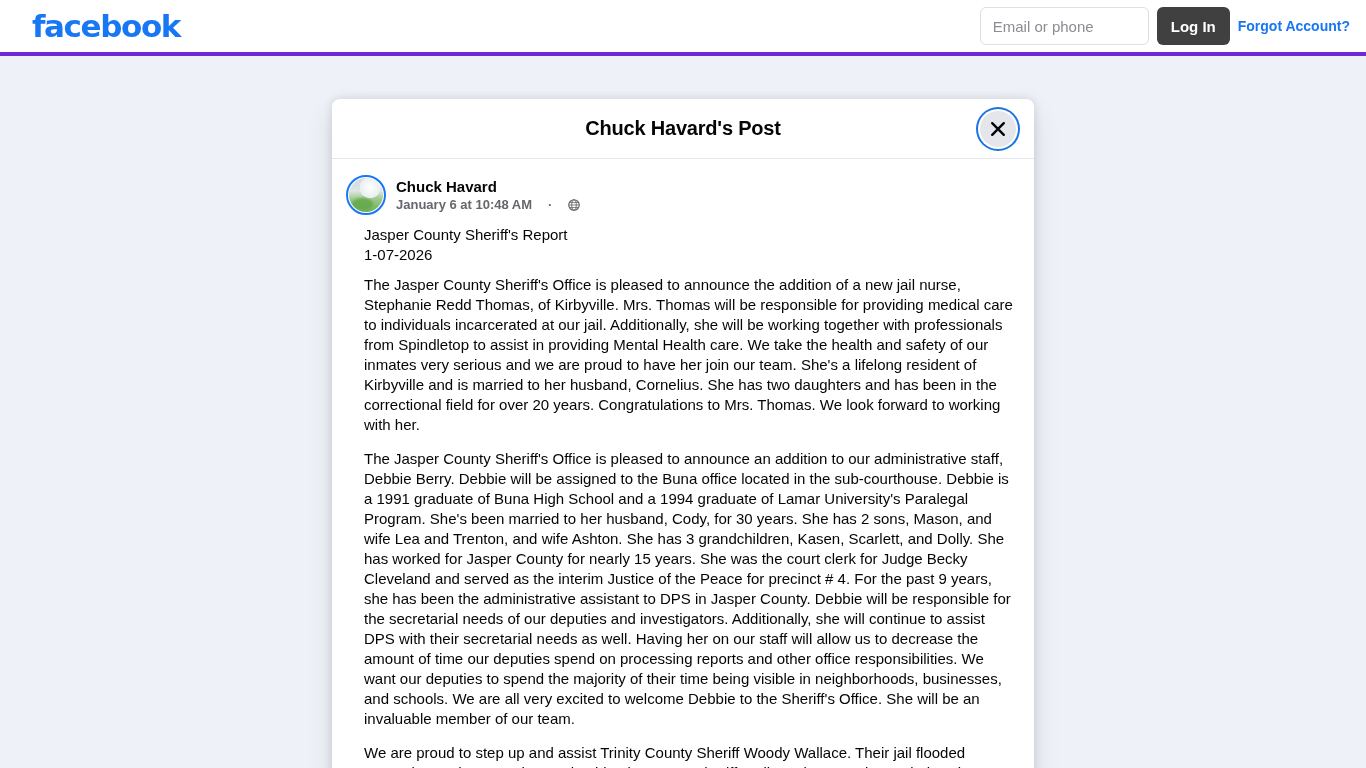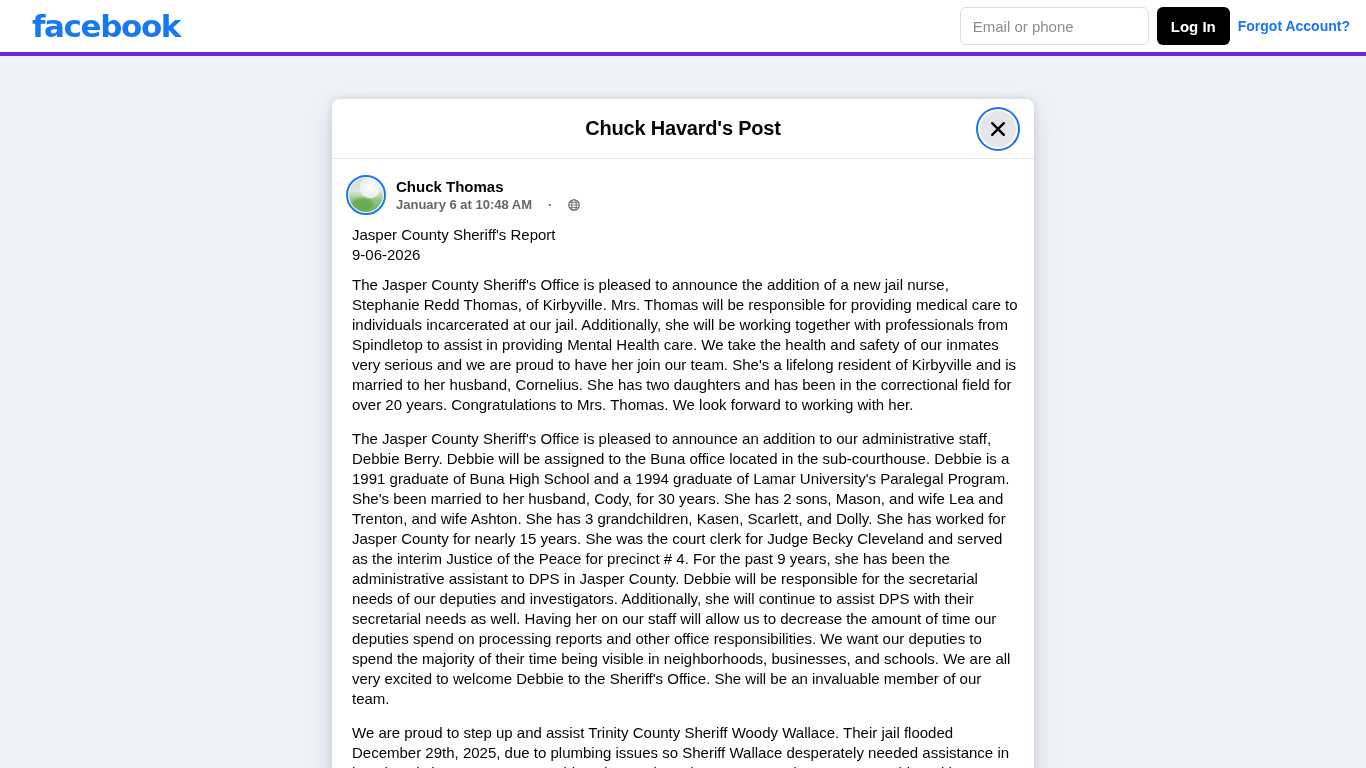--- a/index.html
+++ b/index.html
@@ -32,37 +32,37 @@
     line-height: 1;
     user-select: none;
   }
   .topbar-right {
     margin-left: auto;
     display: flex;
     align-items: center;
     gap: 8px;
   }
   .login-field {
-    width: 189px;
+    width: 169px;
     height: 38px;
     border: 1px solid #dddfe2;
     border-radius: 6px;
     padding: 0 12px;
     font-size: 15px;
     font-family: "Liberation Sans", sans-serif;
     color: #1c1e21;
     background: #fff;
     outline: none;
   }
   .login-field::placeholder { color: #8a8d91; }
   .btn-login {
     height: 38px;
     min-width: 66px;
     padding: 0 14px;
-    background: #000000;
+    background: #404040;
     color: #fff;
     border: none;
     border-radius: 6px;
     font-size: 15px;
     font-weight: 700;
     font-family: "Liberation Sans", sans-serif;
     cursor: pointer;
     line-height: 1;
   }
   .forgot-link {
@@ -190,21 +190,21 @@
 
   .post-text {
     margin-top: 8px;
     font-size: 15px;
     line-height: 20px;
     color: #050505;
     padding: 0 2px;
   }
   .post-text .line { white-space: pre-wrap; }
   .post-text p {
-    margin: 0 0 14px 4px;
+    margin: 0 0 14px 16px;
   }
   .post-text p.tight { margin-bottom: 0; }
   .post-text .heading-block { margin-bottom: 10px; }
 </style>
 </head>
 <body>
 
 <div class="topbar">
   <div class="fb-logo">facebook</div>
 
@@ -227,39 +227,39 @@
       </button>
     </div>
 
     <div class="modal-body">
 
       <div class="author-row">
         <div class="avatar-ring">
           <div class="avatar-img"></div>
         </div>
         <div class="author-meta">
-          <div class="author-name">Chuck Thomas</div>
+          <div class="author-name">Chuck Havard</div>
           <div class="post-meta">
             <span class="post-time">January 6 at 10:48 AM</span>
             <span class="meta-dot">·</span>
             <span class="globe-icon">
               <svg width="12" height="12" viewBox="0 0 16 16" aria-hidden="true">
                 <circle cx="8" cy="8" r="7" fill="none" stroke="#65676b" stroke-width="1.6"></circle>
                 <ellipse cx="8" cy="8" rx="3" ry="7" fill="none" stroke="#65676b" stroke-width="1.2"></ellipse>
                 <path d="M1.2 8 H14.8 M2.4 4.6 H13.6 M2.4 11.4 H13.6" stroke="#65676b" stroke-width="1.1" fill="none"></path>
               </svg>
             </span>
           </div>
         </div>
       </div>
 
       <div class="post-text">
         <p class="heading-block">
           <span class="line">Jasper County Sheriff's Report</span><br>
-          <span class="line">9-06-2026</span>
+          <span class="line">1-07-2026</span>
         </p>
         <p>The Jasper County Sheriff's Office is pleased to announce the addition of a new jail nurse, Stephanie Redd Thomas, of Kirbyville. Mrs. Thomas will be responsible for providing medical care to individuals incarcerated at our jail. Additionally, she will be working together with professionals from Spindletop to assist in providing Mental Health care. We take the health and safety of our inmates very serious and we are proud to have her join our team. She's a lifelong resident of Kirbyville and is married to her husband, Cornelius. She has two daughters and has been in the correctional field for over 20 years. Congratulations to Mrs. Thomas.  We look forward to working with her.</p>
         <p>The Jasper County Sheriff's Office is pleased to announce an addition to our administrative staff, Debbie Berry. Debbie will be assigned to the Buna office located in the sub-courthouse. Debbie is a 1991 graduate of Buna High School and a 1994 graduate of Lamar University's Paralegal Program. She's been married to her husband, Cody, for 30 years. She has 2 sons, Mason, and wife Lea and Trenton, and wife Ashton. She has 3 grandchildren, Kasen, Scarlett, and Dolly. She has worked for Jasper County for nearly 15 years. She was the court clerk for Judge Becky Cleveland and served as the interim Justice of the Peace for precinct # 4. For the past 9 years, she has been the administrative assistant to DPS in Jasper County. Debbie will be responsible for the secretarial needs of our deputies and investigators. Additionally, she will continue to assist DPS with their secretarial needs as well. Having her on our staff will allow us to decrease the amount of time our deputies spend on processing reports and other office responsibilities. We want our deputies to spend the majority of their time being visible in neighborhoods, businesses, and schools. We are all very excited to welcome Debbie to the Sheriff's Office. She will be an invaluable member of our team.</p>
         <p class="tight">We are proud to step up and assist Trinity County Sheriff Woody Wallace. Their jail flooded December 29th, 2025, due to plumbing issues so Sheriff Wallace desperately needed assistance in housing six inmates. We were able to house those inmates. We value our partnerships with East Texas Law Enforcement agencies. We know if we needed Sheriff Wallace's assistance, he would step up and help us as well.</p>
       </div>
 
     </div>
   </div>
 </div>
 

